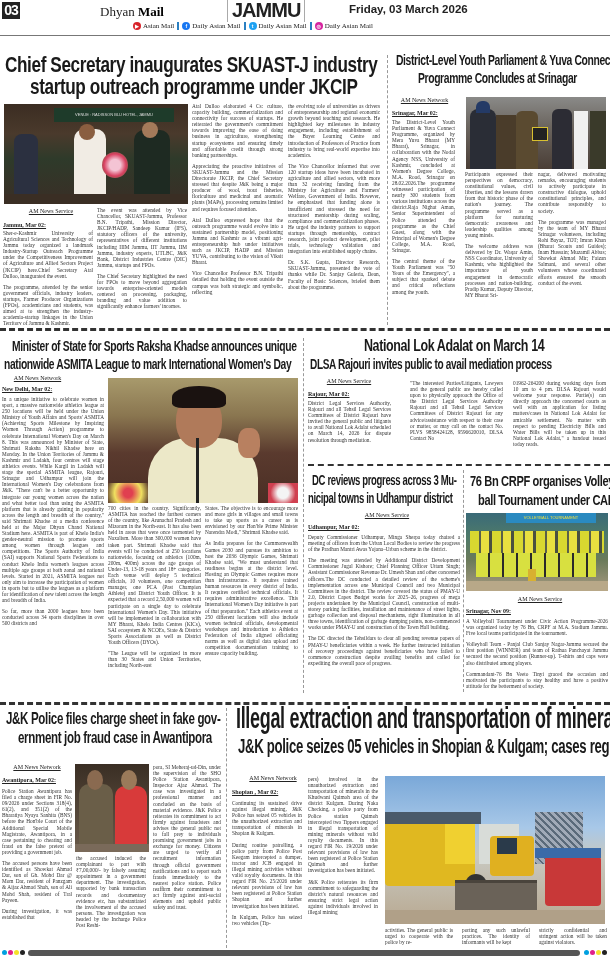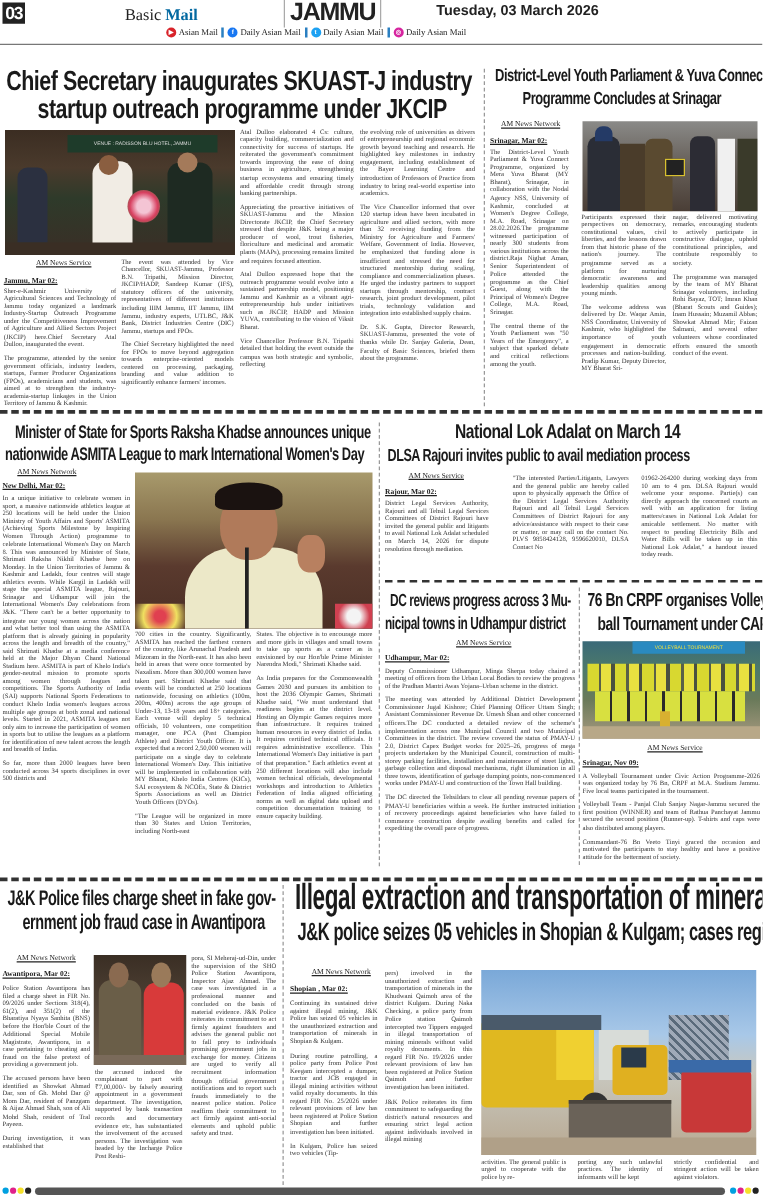--- a/index.html
+++ b/index.html
@@ -10,38 +10,38 @@
   .body-text { font-family: "Liberation Serif", serif; font-size: 5.3px; line-height: 6.1px; color: #333; text-align: justify; overflow: hidden; }
   .body-text p { margin-bottom: 5px; }
   .byline { font-family: "Liberation Serif", serif; font-size: 6px; text-decoration: underline; text-align: center; color: #222; }
   .dateline { font-family: "Liberation Serif", serif; font-size: 6px; font-weight: 700; text-decoration: underline; color: #222; }
   .dash-h { position: absolute; height: 0; border-top: 3px dashed #333; }
   .vrule { position: absolute; width: 0; border-left: 1px dashed #999; }
   .photo { position: absolute; overflow: hidden; }
   
   .page-no { left: 2px; top: 2px; width: 18px; height: 17px; background: #222; color: #fff; font-family: "Liberation Sans", sans-serif; font-weight: 700; font-size: 14px; line-height: 17px; text-align: center; letter-spacing: -1px; }
   .logo { left: 100px; top: 4px; font-family: "Liberation Serif", serif; font-size: 13px; color: #222; }
-  .logo .mail { color: #0369a1; font-weight: 700; }
+  .logo .mail { color: #000000; font-weight: 700; }
   .news { left: 227px; top: -1px; font-family: "Liberation Sans", sans-serif; font-weight: 700; font-size: 20px; letter-spacing: -1px; color: #222; border-left: 1px solid #aaa; border-right: 1px solid #aaa; padding: 0 4px; }
   .date { left: 349px; top: 3px; font-family: "Liberation Sans", sans-serif; font-weight: 700; font-size: 11.5px; color: #222; }
   .social { left: 133px; top: 22px; font-family: "Liberation Serif", serif; font-size: 7px; display: flex; align-items: center; gap: 2px; color: #222; }
   .soc-ic { display: inline-block; width: 8px; height: 8px; border-radius: 50%; color: #fff; font-size: 5px; line-height: 8px; text-align: center; font-family: "Liberation Sans", sans-serif; font-weight: 700; }
   .sep { display: inline-block; width: 2px; height: 8px; background: #2a7fc1; margin: 0 1px; }
   .header-rule { left: 0; top: 35px; width: 610px; border-top: 1px solid #777; }
   .footer-bar { left: 28px; top: 950px; width: 552px; height: 6px; background: #555; border-radius: 3px; }
   .dots { display: flex; gap: 1px; }
   .dot { width: 5px; height: 5px; border-radius: 50%; }
 </style>
 </head>
 <body>
 
 <div class="abs page-no">03</div>
-<div class="abs logo"><span>Basic</span> <span class="mail">Mail</span></div>
+<div class="abs logo"><span>Dhyan</span> <span class="mail">Mail</span></div>
 <div class="abs news">JAMMU</div>
-<div class="abs date">Tuesday, 03 March 2026</div>
+<div class="abs date">Friday, 03 March 2026</div>
 <div class="abs social">
   <span class="soc-ic" style="background:#d8232a">▶</span>
   <span>Asian Mail</span>
   <span class="sep"></span>
   <span class="soc-ic" style="background:#1877f2">f</span>
   <span>Daily Asian Mail</span>
   <span class="sep"></span>
   <span class="soc-ic" style="background:#1da1f2">t</span>
   <span>Daily Asian Mail</span>
   <span class="sep"></span>

